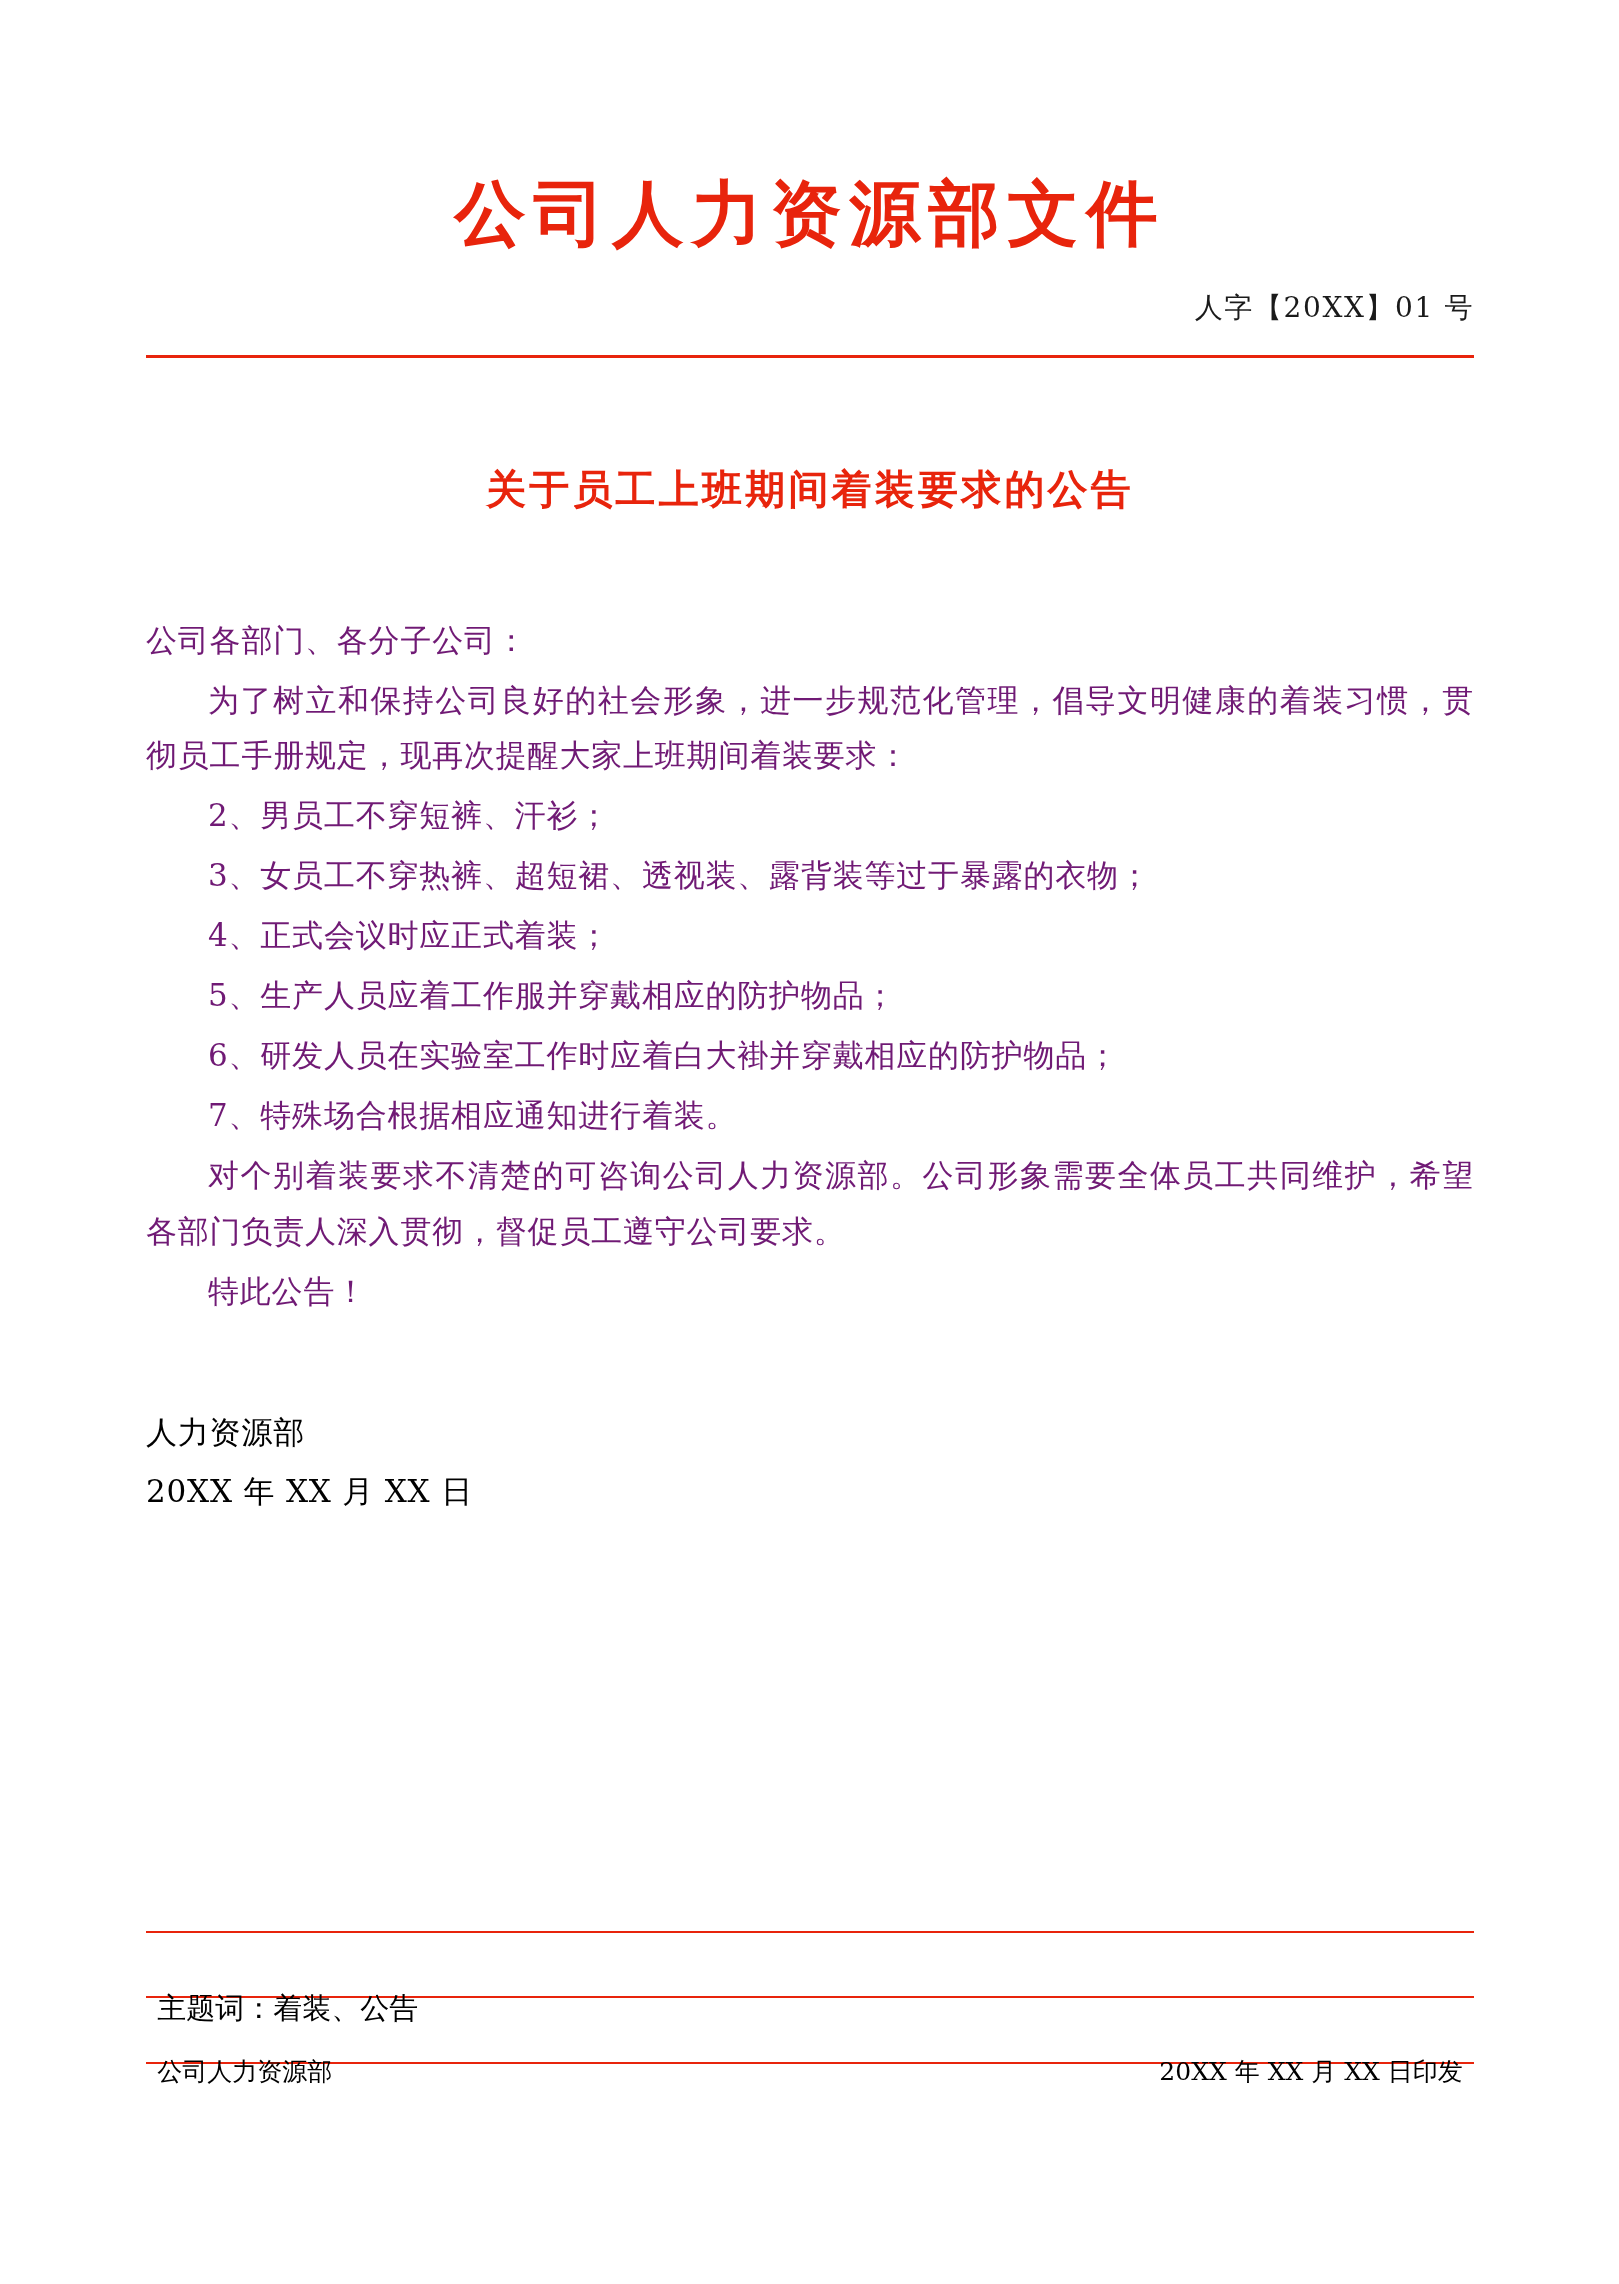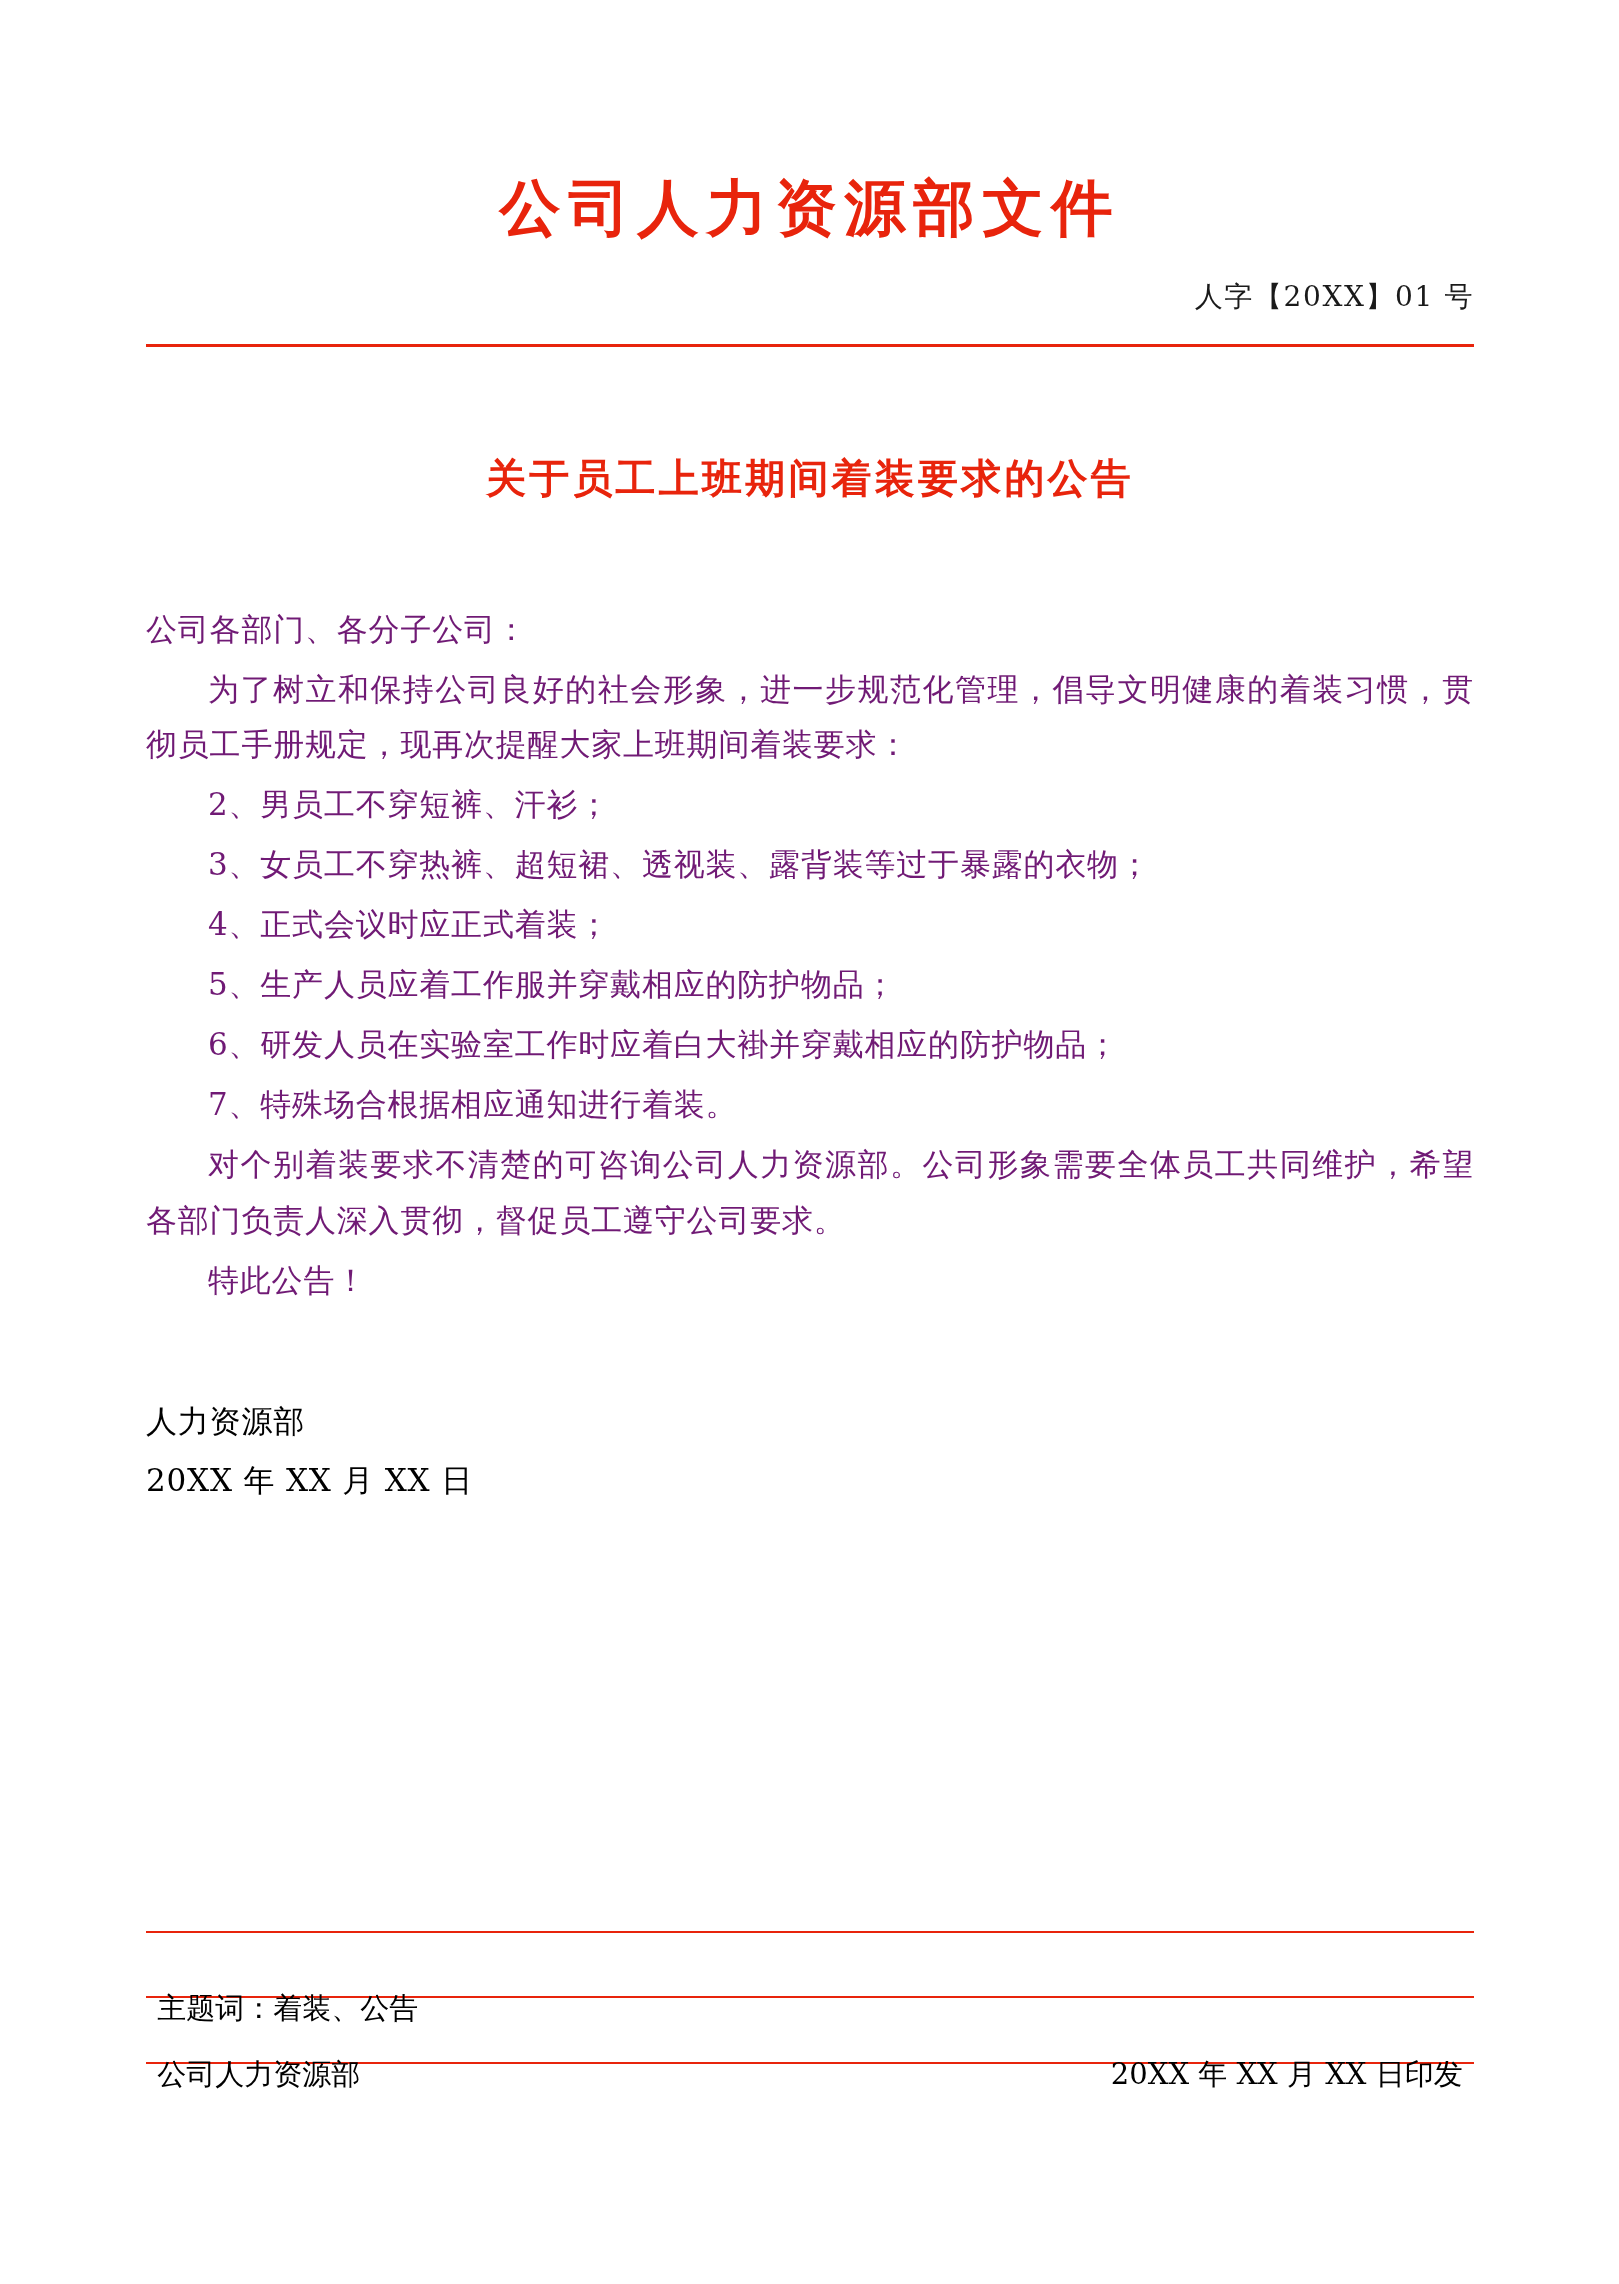--- a/index.html
+++ b/index.html
@@ -33,21 +33,21 @@
 
   
   .masthead {
     text-align: center;
     padding-top: 174px;
   }
   .masthead-title {
     color: #e8240c;
     font-family: "DejaVu Serif", "Liberation Serif", serif;
     font-weight: bold;
-    font-size: 61px;
+    font-size: 71px;
     letter-spacing: 8px;
     line-height: 1.1;
     white-space: nowrap;
   }
   .doc-number {
     margin-top: 37px;
     text-align: right;
     font-size: 28px;
     letter-spacing: 1.6px;
     color: #1a1a1a;
@@ -114,21 +114,21 @@
     top: 0;
     white-space: nowrap;
   }
   .footer-row .cell-right {
     position: absolute;
     right: 11.3px;
     top: 0;
     white-space: nowrap;
   }
   .footer-row-1 { top: 1941px; height: 53px; font-size: 29px; }
-  .footer-row-2 { top: 2007px; height: 53px; font-size: 29px; text-align: center; }
+  .footer-row-2 { top: 2007px; height: 53px; font-size: 25px; text-align: center; }
 </style>
 </head>
 <body>
 
 <div class="page">
 
   <div class="inner">
 
     <div class="masthead">
       <div class="masthead-title">公司人力资源部文件</div>

